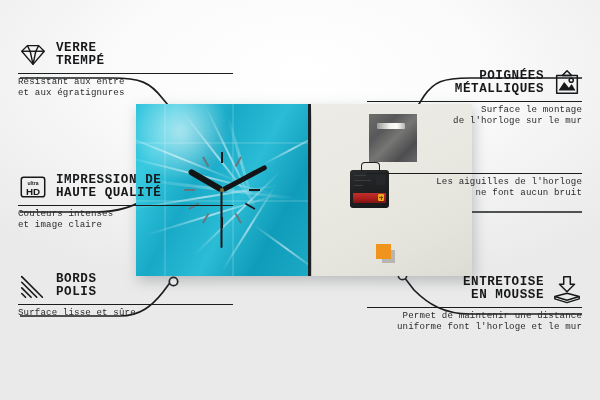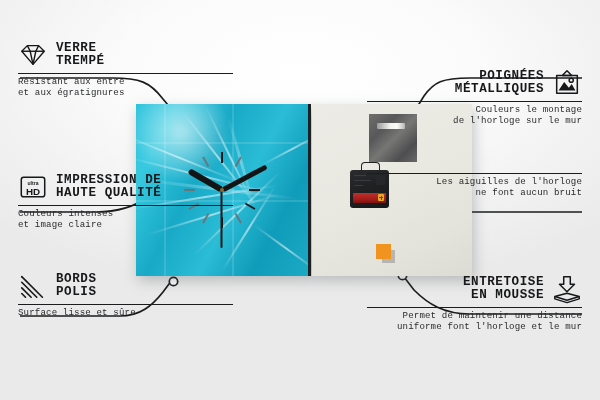--- a/index.html
+++ b/index.html
@@ -232,21 +232,21 @@
       <svg class="ficon" viewBox="0 0 32 32">
         <g fill="none" stroke="#17181a" stroke-width="1.6" stroke-linejoin="round">
           <path d="M16,3 L11,8 L21,8 Z"></path>
           <rect x="5" y="8" width="22" height="19"></rect>
           <path d="M7,24 L13,15 L18,21 L21,17 L25,24 Z" fill="#17181a" stroke="none"></path>
           <circle cx="20.5" cy="13" r="2.2"></circle>
         </g>
       </svg>
     </div>
     <div class="rule"></div>
-    <div class="fsub txt">Couleurs le montage
+    <div class="fsub txt">Surface le montage
 de l'horloge sur le mur</div>
   </div>
 
   <div class="feature right" id="f-meca">
     <div class="rule"></div>
     <div class="fsub txt">Les aiguilles de l'horloge
 ne font aucun bruit</div>
   </div>
 
   <div class="feature right" id="f-entre">

